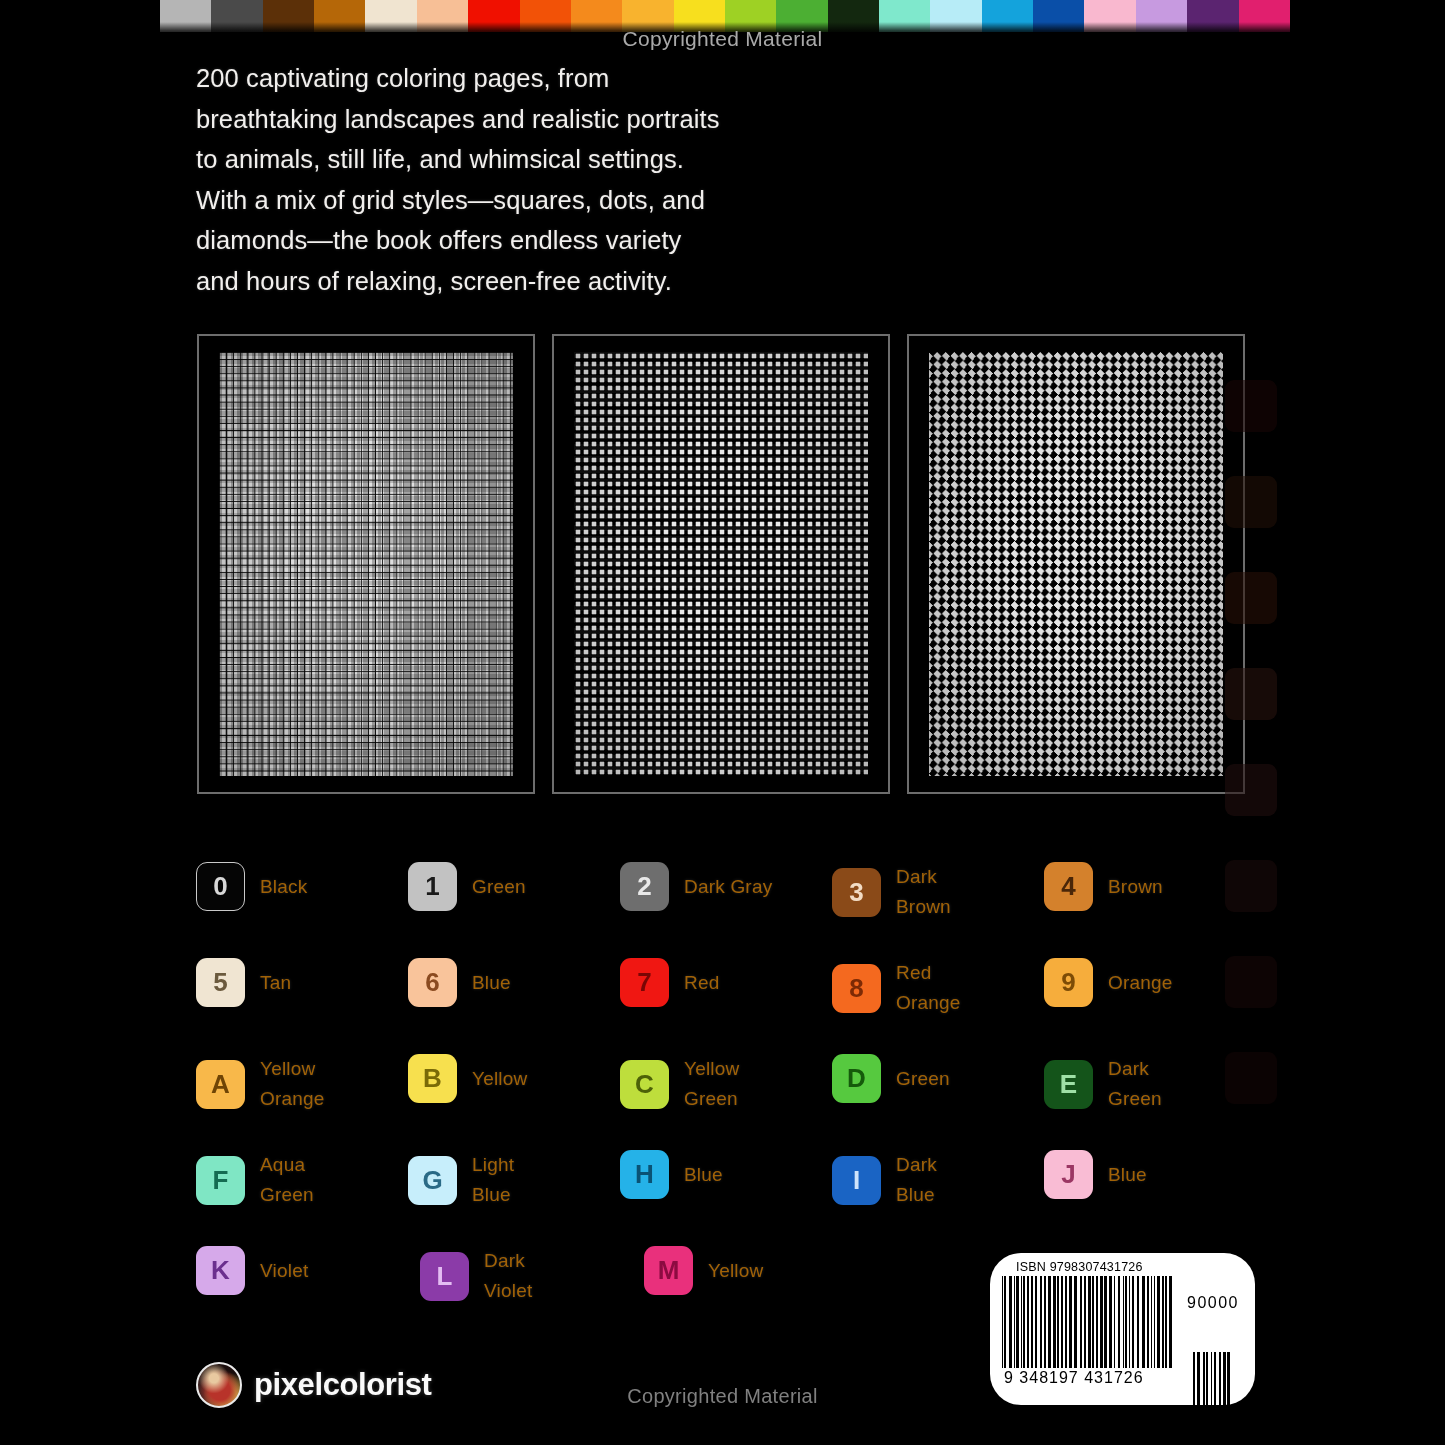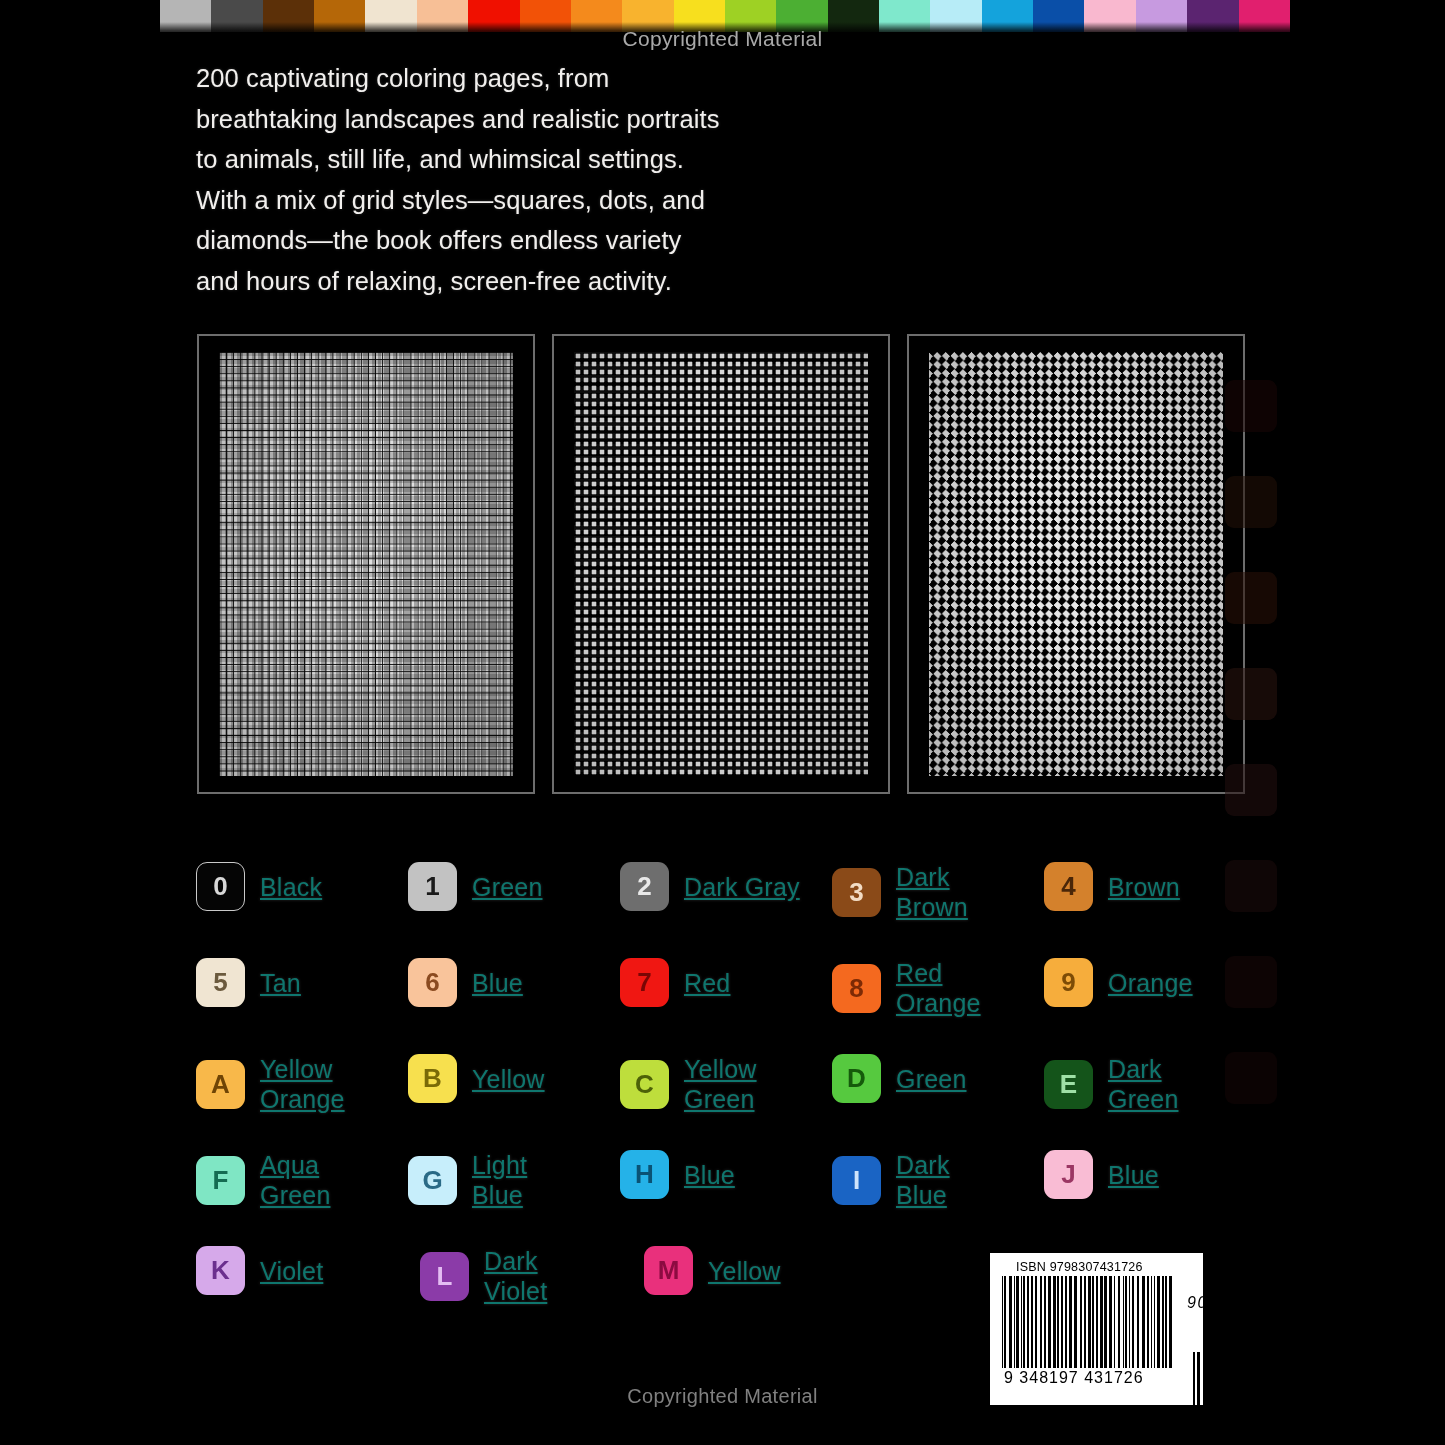--- a/index.html
+++ b/index.html
@@ -143,28 +143,27 @@
     width: 49px; height: 49px;
     border-radius: 11px;
     flex: 0 0 49px;
     display: flex; align-items: center; justify-content: center;
     font-family: "Liberation Sans", sans-serif;
     font-size: 26px;
     font-weight: 600;
   }
   .swatch.outlined { border: 1.6px solid #c9c9c9; }
   .legend-label {
-    color: #0f766e;
-    font-size: 25px;
+    color: #a16207;
+    font-size: 19px;
     line-height: 30px;
     font-weight: 500;
     letter-spacing: .2px;
     white-space: pre-line;
     text-shadow: 0 0 3px rgba(255,255,255,.16);
-    text-decoration: underline;
   }
 
   
   #logo {
     position: absolute;
     left: 196px; top: 1362px;
     display: flex; align-items: center; gap: 12px;
   }
   #logo-mark {
     width: 46px; height: 46px; border-radius: 50%;
@@ -183,40 +182,41 @@
     font-size: 31px;
     font-weight: 700;
     letter-spacing: -.4px;
     text-shadow: 0 0 4px rgba(255,255,255,.25);
   }
 
   
   #barcode-box {
     position: absolute;
     left: 990px; top: 1253px;
-    width: 213px; height: 152px;
+    width: 265px; height: 152px;
     background: #fff;
     padding: 7px 10px 5px 12px;
+    border-radius: 31px;
   }
   #isbn-text {
     color: #000; font-size: 12.5px;
     font-family: "Liberation Sans", sans-serif;
     letter-spacing: .2px;
     margin-left: 14px;
   }
   #barcode-row { display:flex; align-items:flex-start; gap: 14px; margin-top:2px;}
   .bars { display: flex; align-items: flex-end; height: 92px; }
   .bars span { display:block; background:#000; }
   #ean-digits {
     color:#000; font-size: 16px; letter-spacing: 1px;
     font-family: "Liberation Sans", sans-serif;
     margin-top: 1px; margin-left: 2px;
   }
   #addon-wrap { display:flex; flex-direction: column; align-items:center; margin-top:18px;}
-  #addon-num { color:#000; font-size: 16px; letter-spacing: 1.5px; margin-bottom: 18px; font-style: italic; }
+  #addon-num { color:#000; font-size: 16px; letter-spacing: 1.5px; margin-bottom: 18px; }
 </style>
 </head>
 <body>
 
 <div id="page">
 
   <div id="color-strip">
       <div class="sw" style="background: rgb(181, 181, 181);"></div>
       <div class="sw" style="background: rgb(74, 74, 74);"></div>
       <div class="sw" style="background: rgb(92, 48, 8);"></div>
@@ -387,20 +387,24 @@
           <div class="legend-label">Dark
 Violet</div>
         </div>
         <div class="legend-item">
           <div class="swatch" style="background: rgb(233, 48, 124); color: rgb(140, 11, 65);">M</div>
           <div class="legend-label">Yellow</div>
         </div>
       </div>
     </div>
 
+  <div id="logo">
+    <div id="logo-mark"></div>
+    <div id="logo-text">pixelcolorist</div>
+  </div>
 
   <div id="barcode-box">
     <div id="isbn-text">ISBN 9798307431726</div>
     <div id="barcode-row">
       <div>
         <div class="bars" id="bars-main">
             <span style="width: 1px; height: 92px;"></span>
             <span style="width: 1px; height: 92px; background: transparent;"></span>
             <span style="width: 2px; height: 92px;"></span>
             <span style="width: 3px; height: 92px; background: transparent;"></span>

